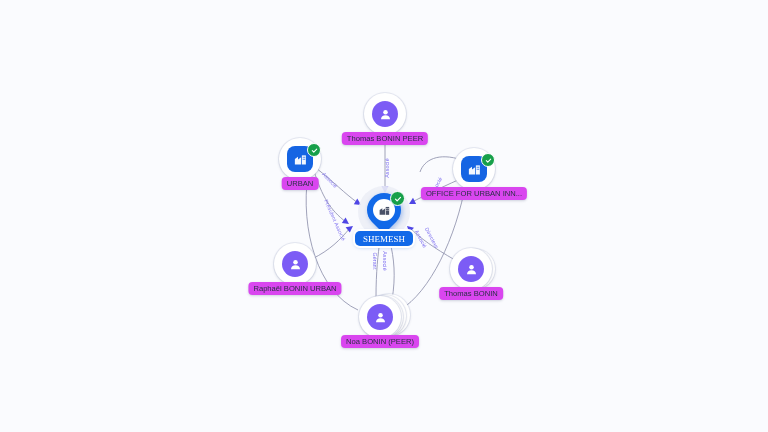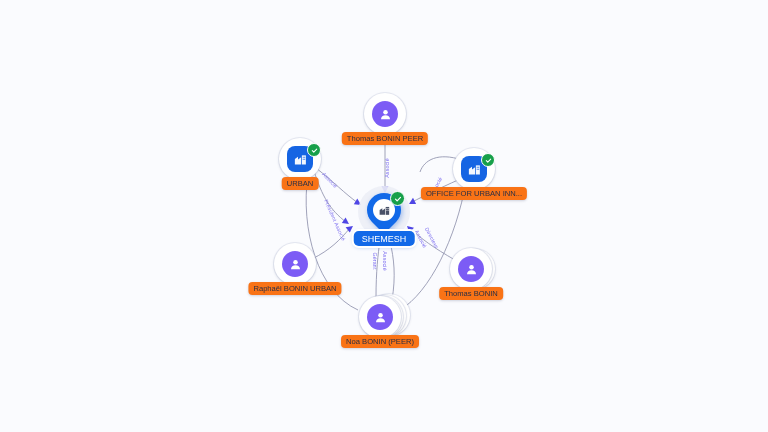--- a/index.html
+++ b/index.html
@@ -103,21 +103,21 @@
     border: 1.6px solid #ffffff;
     display: flex;
     align-items: center;
     justify-content: center;
   }
   .node-label {
     position: absolute;
     top: 18px;
     left: 50%;
     transform: translateX(-50%);
-    background: #f97316;
+    background: #d946ef;
     border-radius: 4px;
     padding: 2px 5px;
     font-size: 7.6px;
     color: #2a2f45;
     white-space: nowrap;
     box-shadow: 0 1px 2.5px rgba(35,45,90,.2);
     font-family: "Liberation Sans", sans-serif;
   }
 
   
@@ -175,21 +175,21 @@
     top: 19px;
     left: 50%;
     transform: translateX(-50%);
     background: #1269e8;
     color: #ffffff;
     border-radius: 5px;
     padding: 2.5px 8px;
     font-size: 9px;
     white-space: nowrap;
     box-shadow: 0 0 0 2px #ffffff, 0 1px 4px rgba(18,90,210,.4);
-    font-family: Liberation Sans, sans-serif;
+    font-family: Liberation Serif, serif;
   }
 </style>
 </head>
 <body>
 
 <div id="graph-canvas">
 
   <svg id="edge-layer" viewBox="0 0 768 432">
 
     <path class="edge-path" d="M385 134 L385 146 L385 190"></path>

